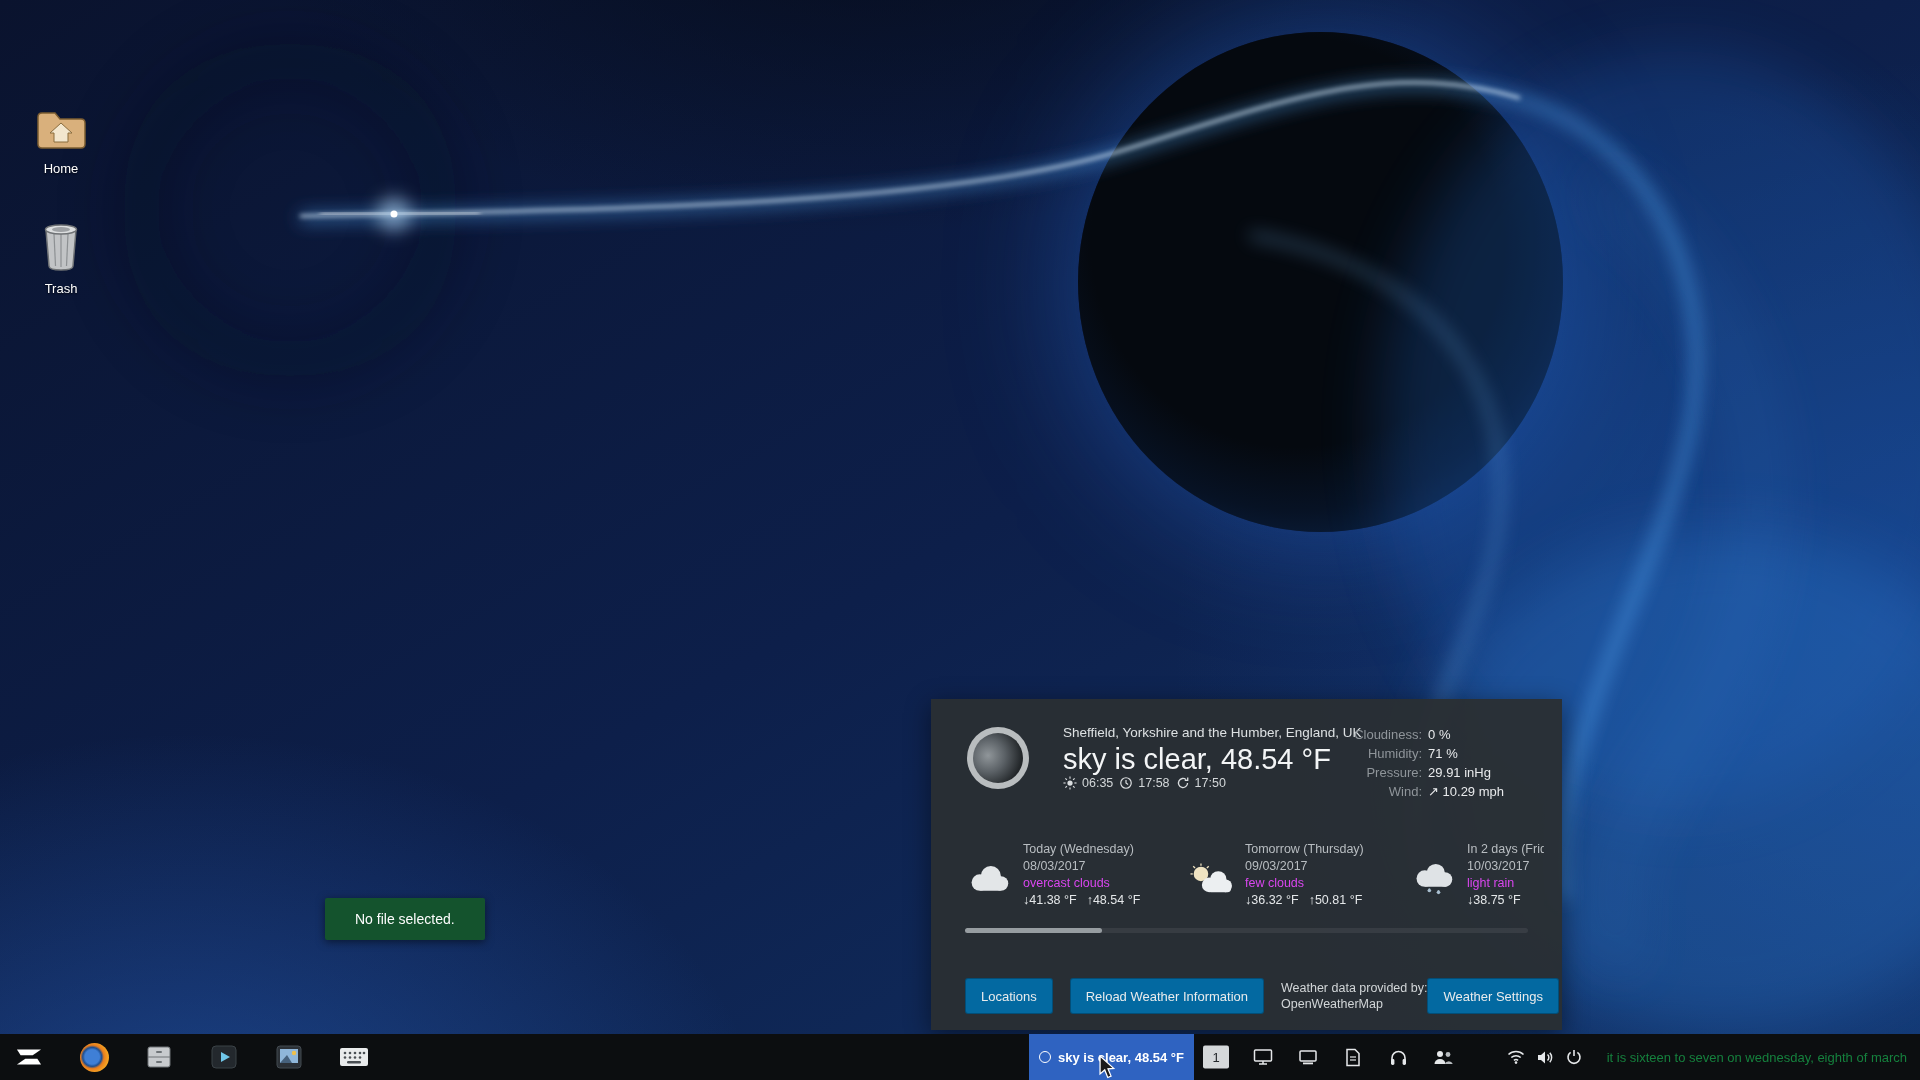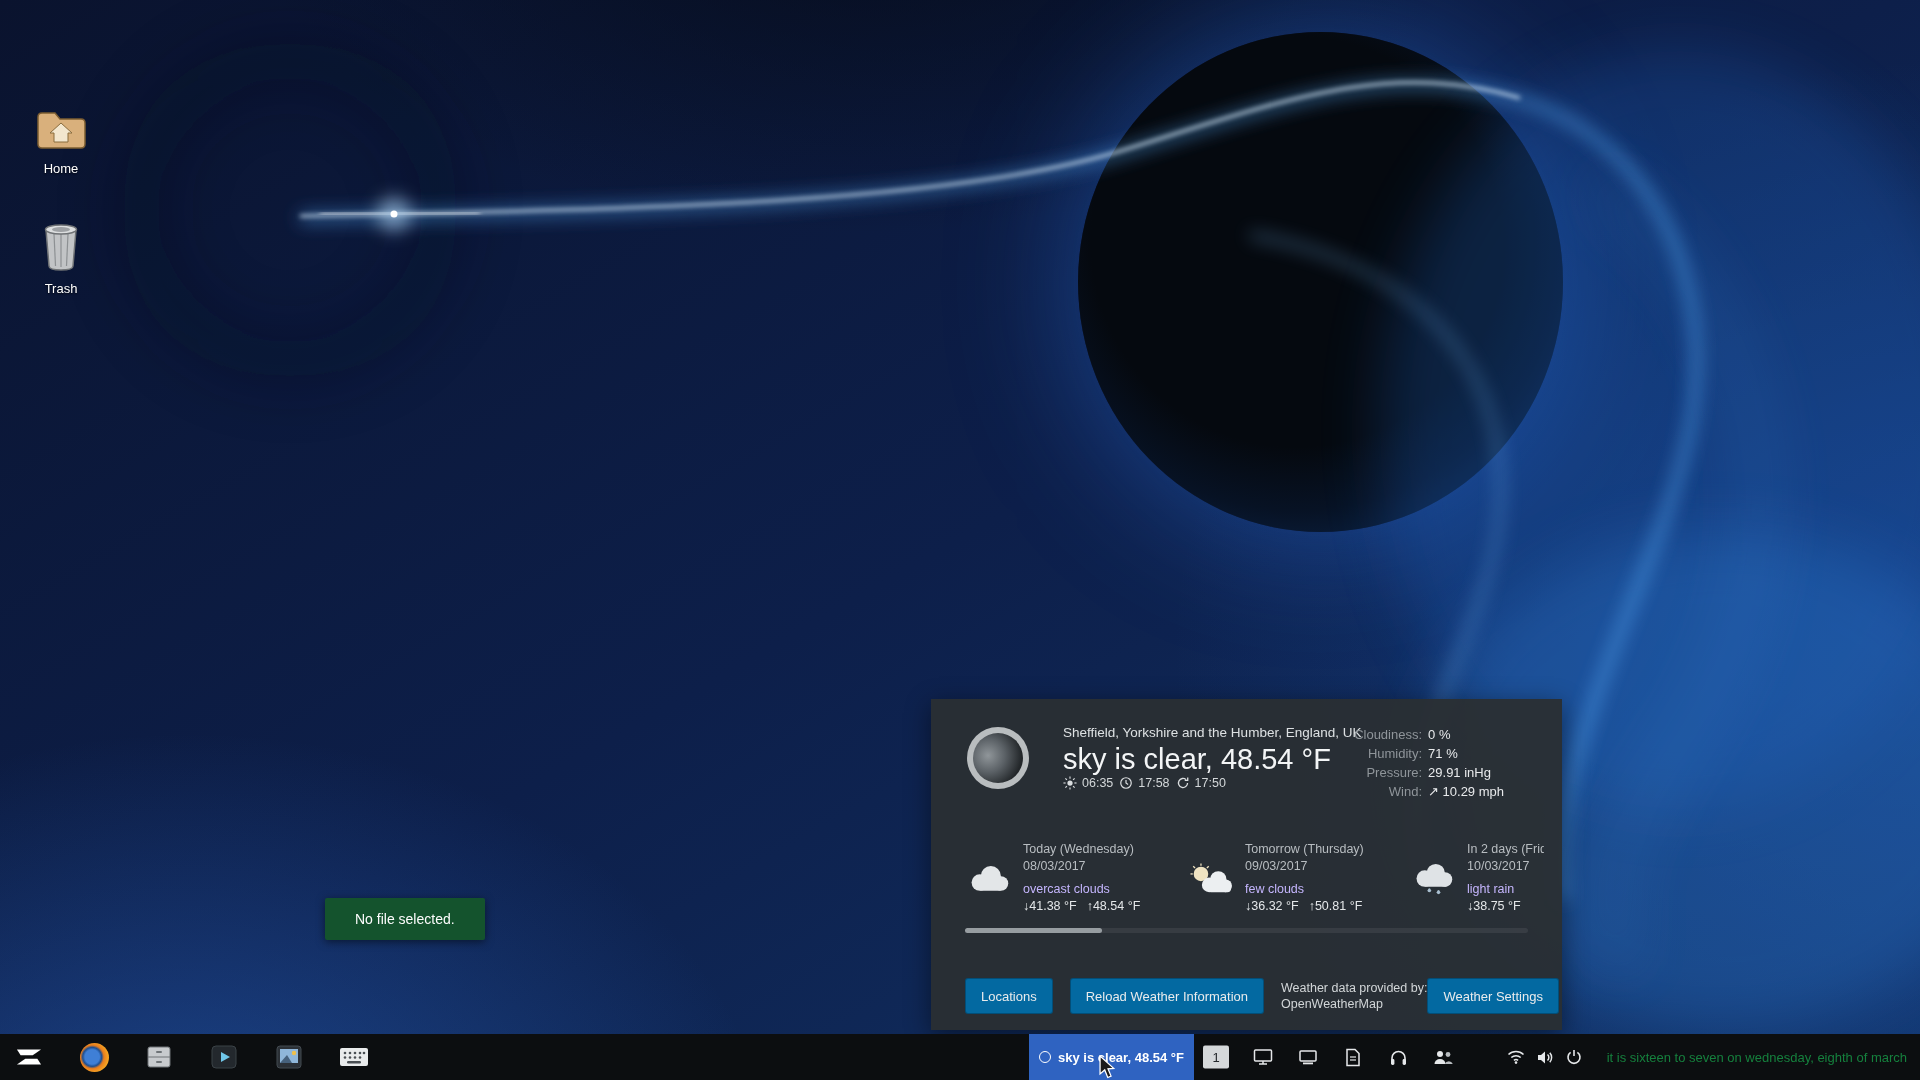--- a/index.html
+++ b/index.html
@@ -44,21 +44,21 @@
   .w-time{display:flex;align-items:center;gap:5px;}
   .w-stats{position:absolute;top:26px;right:58px;display:grid;grid-template-columns:auto auto;
     column-gap:6px;font-size:13px;line-height:19px;white-space:nowrap;}
   .w-stats .sl{color:#8f959a;text-align:right;}
   .w-stats .sv{color:#e8eaec;}
   .forecast{position:absolute;left:30px;top:142px;right:18px;height:82px;display:flex;overflow:hidden;}
   .fcol{flex:0 0 222px;display:flex;align-items:flex-start;}
   .ficon{width:44px;margin:22px 12px 0 6px;flex:0 0 auto;}
   .ftext{font-size:12.5px;line-height:17px;white-space:nowrap;}
   .ftext .fday,.ftext .fdate{color:#b8bdc1;}
-  .ftext .fcond{color:#c4b5fd;margin-top:6px;}
+  .ftext .fcond{color:#d946ef;}
   .ftext .ftemps{color:#e4e7e9;}
   .ftemps .hi{margin-left:10px;}
   .w-scroll{position:absolute;left:34px;right:34px;top:229px;height:5px;background:rgba(255,255,255,0.07);border-radius:3px;}
   .w-thumb{position:absolute;left:0;top:0;height:5px;width:137px;background:#979da1;border-radius:3px;}
   .w-footer{position:absolute;left:34px;right:12px;bottom:16px;display:flex;align-items:center;}
   .w-btn{background:#0369a1;border:1px solid rgba(0,0,0,0.25);border-radius:3px;color:#e9ebec;
     font-size:13px;height:36px;padding:0 15px;display:flex;align-items:center;cursor:default;
     font-family:inherit;white-space:nowrap;}
   .w-provider{margin-left:17px;font-size:12.5px;line-height:16px;color:#d2d6d8;white-space:nowrap;}
   .btn-reload{margin-left:17px;}

